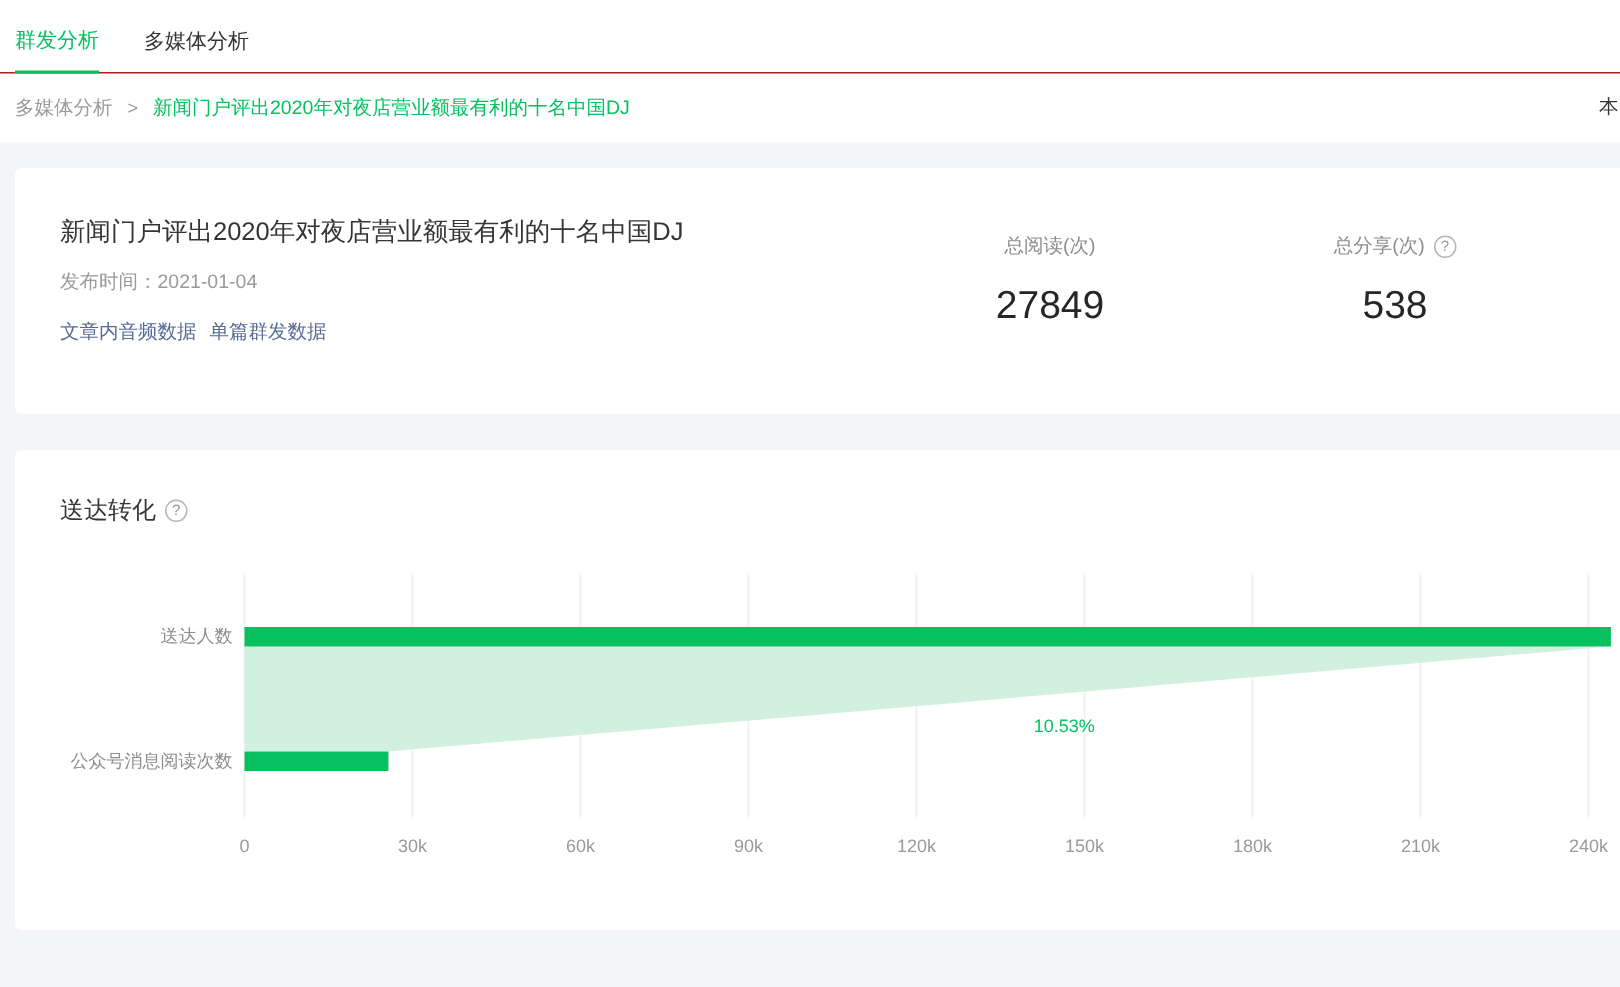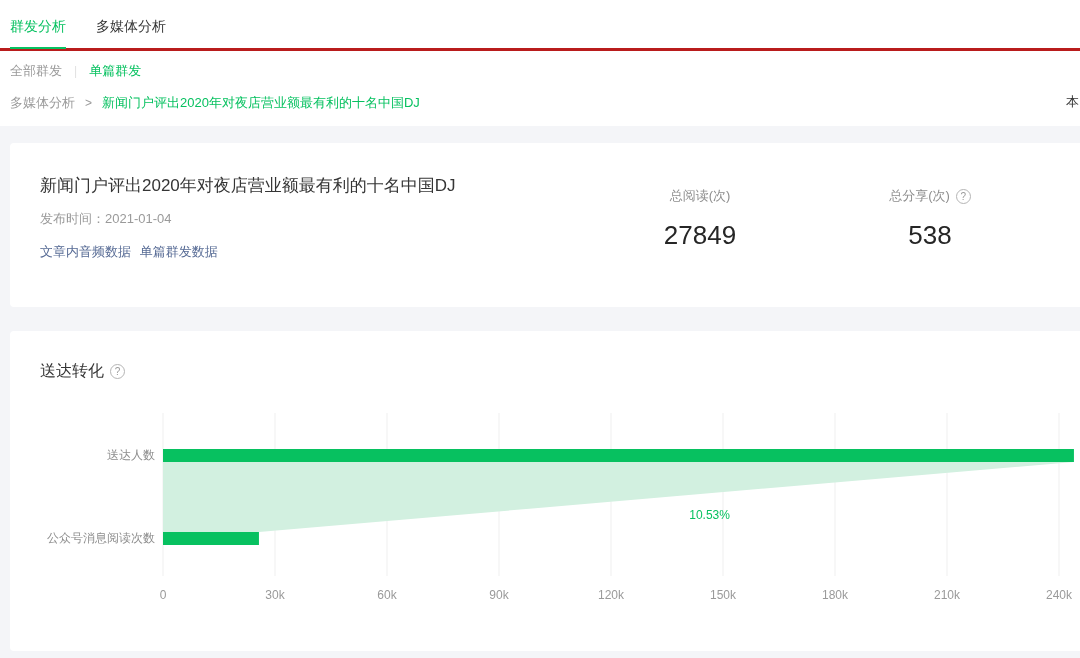--- a/index.html
+++ b/index.html
@@ -4,21 +4,21 @@
 <style>
   * { margin:0; padding:0; box-sizing:border-box; }
   html,body { width:1080px; height:658px; overflow:hidden; }
   body {
     font-family:"Liberation Sans","DejaVu Sans",sans-serif;
     background:#f4f5f8; color:#353535; position:relative;
   }
   
   .header { background:#fff; padding-top:2px; }
   .page-title { font-size:20px; font-weight:400; color:#353535; padding:2px 0 0 10px; }
-  .tabs-row { margin-top:16px; padding-left:10px; border-bottom:3px solid #b91c1c; display:flex; gap:30px; }
+  .tabs-row { margin-top:16px; padding-left:10px; border-bottom:1px solid #b91c1c; display:flex; gap:30px;align-items:center; }
   .tab { font-size:14px; color:#353535; padding-bottom:11px; cursor:pointer; }
   .tab.active { color:#07c160; border-bottom:2px solid #07c160; margin-bottom:-1px; }
   .subtabs-row { padding:11px 0 0 10px; font-size:13px; display:flex; align-items:center; }
   .subtab { color:#9a9a9a; cursor:pointer; }
   .subtab.active { color:#07c160; }
   .subtab-divider { color:#e2e2e2; margin:0 12px; font-size:12px; }
   .breadcrumb-row { position:relative; margin-top:14px; padding:0 0 14px 10px; font-size:13px; display:flex; align-items:center; }
   .crumb-root { color:#9a9a9a; cursor:pointer; }
   .crumb-sep { color:#9a9a9a; margin:0 10px; font-size:12px; }
   .crumb-current { color:#07c160; cursor:pointer; }
@@ -46,25 +46,20 @@
 </head>
 <body>
 
 <div class="header">
 
   <div class="tabs-row">
     <div class="tab active">群发分析</div>
     <div class="tab">多媒体分析</div>
   </div>
 
-  <div class="subtabs-row">
-    <span class="subtab">全部群发</span>
-    <span class="subtab-divider">|</span>
-    <span class="subtab active">单篇群发</span>
-  </div>
 
   <div class="breadcrumb-row">
     <span class="crumb-root">多媒体分析</span>
     <span class="crumb-sep">&gt;</span>
     <span class="crumb-current">新闻门户评出2020年对夜店营业额最有利的十名中国DJ</span>
     <span class="header-right-partial">本</span>
   </div>
 </div>
 
 <div class="card card-article">

